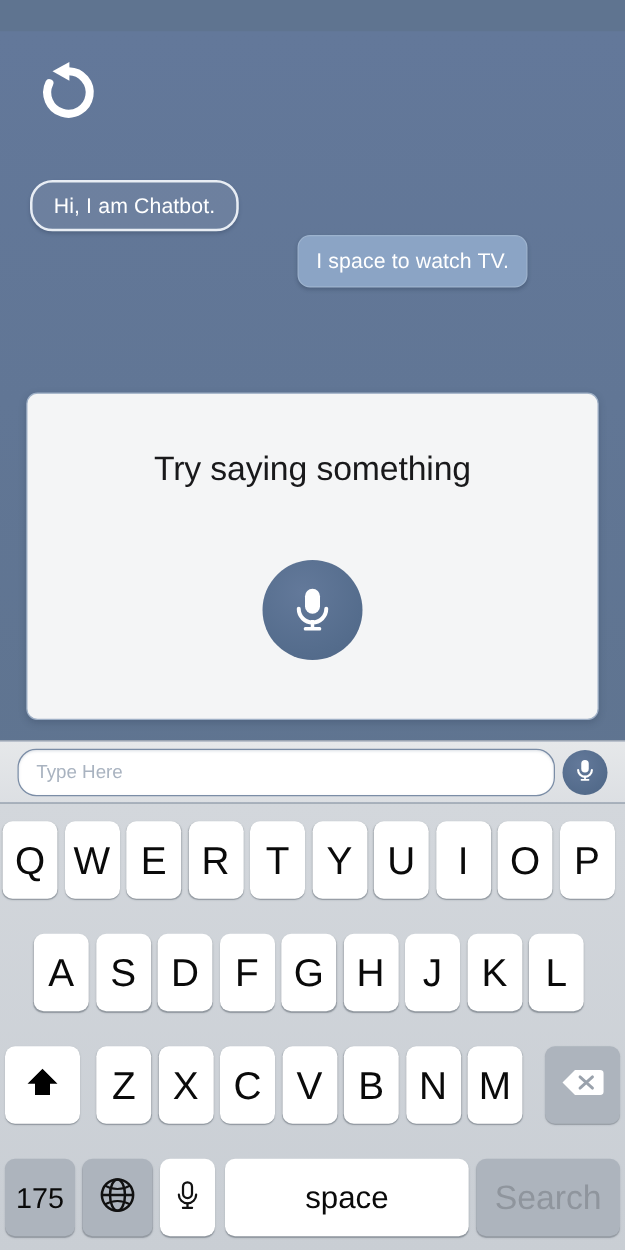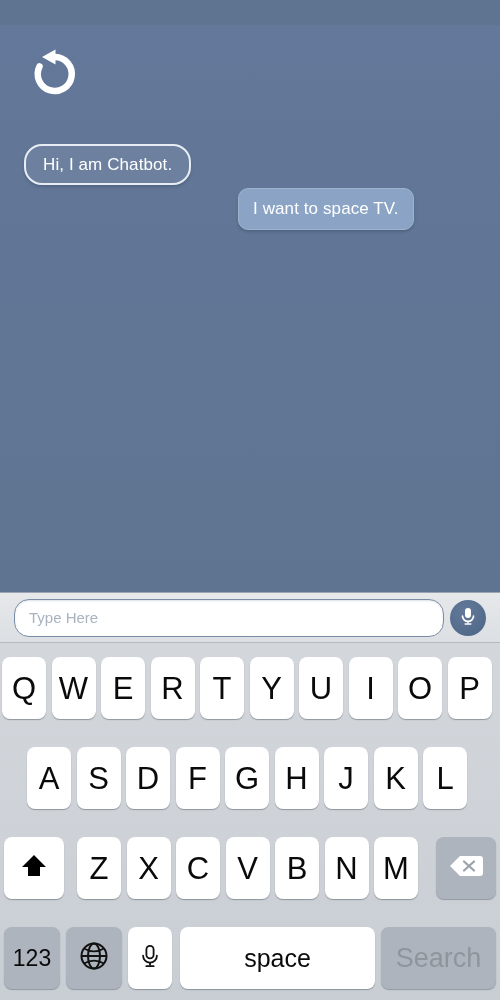--- a/index.html
+++ b/index.html
@@ -215,23 +215,36 @@
         <path d="M29.5 4.5 L29.5 19.5 L16 12 Z" fill="#ffffff"></path>
       </svg>
     </span>
   </button>
 
   <div class="bubble bot">
     <span>Hi, I am Chatbot.</span>
   </div>
 
   <div class="bubble user">
-    <span>I want to space TV.</span>
+    <span>I space to watch TV.</span>
   </div>
 
+  <div id="voice-card">
+    <div id="voice-card-title">Try saying something</div>
+    <button id="voice-card-mic-button">
+      <span>
+        <svg width="40" height="44" viewBox="0 0 40 44">
+          <rect x="14" y="6" width="12" height="20" rx="6" fill="#ffffff"></rect>
+          <path d="M9 22 a11 11 0 0 0 22 0" fill="none" stroke="#ffffff" stroke-width="3.2" stroke-linecap="round"></path>
+          <rect x="18.6" y="31" width="2.8" height="6" fill="#ffffff"></rect>
+          <rect x="13" y="36.5" width="14" height="2.8" rx="1.2" fill="#ffffff"></rect>
+        </svg>
+      </span>
+    </button>
+  </div>
 </div>
 
 <div id="input-bar">
   <input id="text-input" type="text" placeholder="Type Here" style="">
   <button id="input-mic-button">
     <span>
       <svg width="20" height="22" viewBox="0 0 40 44">
         <rect x="14" y="6" width="12" height="20" rx="6" fill="#ffffff"></rect>
         <path d="M9 22 a11 11 0 0 0 22 0" fill="none" stroke="#ffffff" stroke-width="3.4" stroke-linecap="round"></path>
         <rect x="18.6" y="31" width="2.8" height="6" fill="#ffffff"></rect>
@@ -340,21 +353,21 @@
       <button class="key" style="position: absolute; left: 324.5px; width: 44px;">
         <span>N</span>
       </button>
       <button class="key" style="position: absolute; left: 374px; width: 44px;">
         <span>M</span>
       </button>
     </div>
 
   <div class="kb-row" id="kb-row-4">
     <button class="key gray sm" style="position:absolute;left:4px;width:56px;">
-      <span>123</span>
+      <span>175</span>
     </button>
     <button class="key gray" style="position:absolute;left:66px;width:56px;">
       <span>
         <svg width="30" height="30" viewBox="0 0 30 30">
           <circle cx="15" cy="15" r="12.5" fill="none" stroke="#111" stroke-width="2"></circle>
           <ellipse cx="15" cy="15" rx="6" ry="12.5" fill="none" stroke="#111" stroke-width="2"></ellipse>
           <line x1="2.5" y1="15" x2="27.5" y2="15" stroke="#111" stroke-width="2"></line>
           <path d="M5 7.5 a20 20 0 0 0 20 0" fill="none" stroke="#111" stroke-width="1.8"></path>
           <path d="M5 22.5 a20 20 0 0 1 20 0" fill="none" stroke="#111" stroke-width="1.8"></path>
         </svg>

